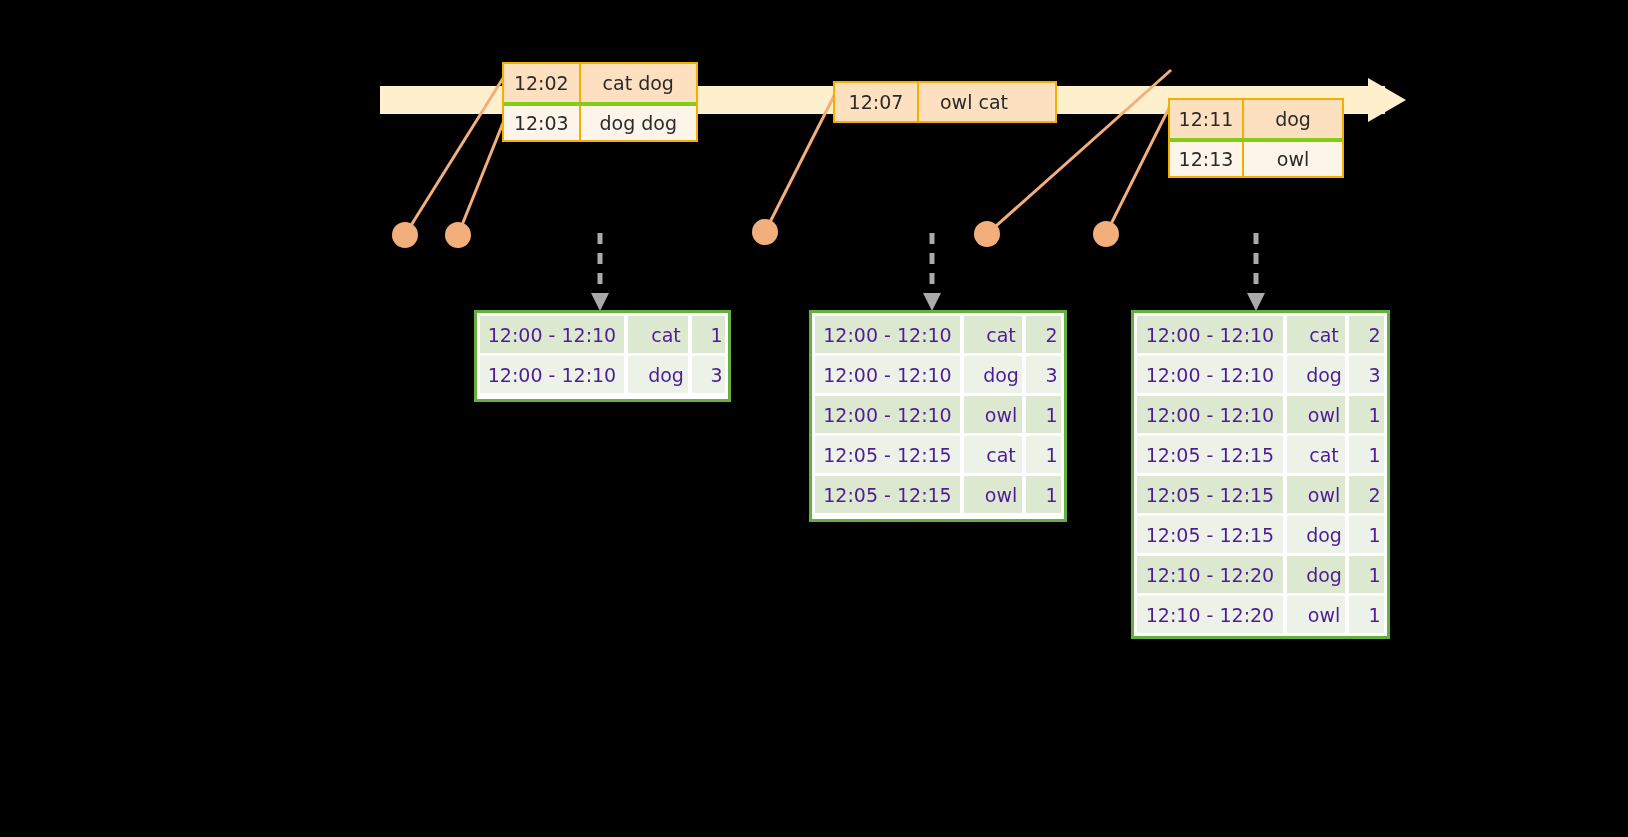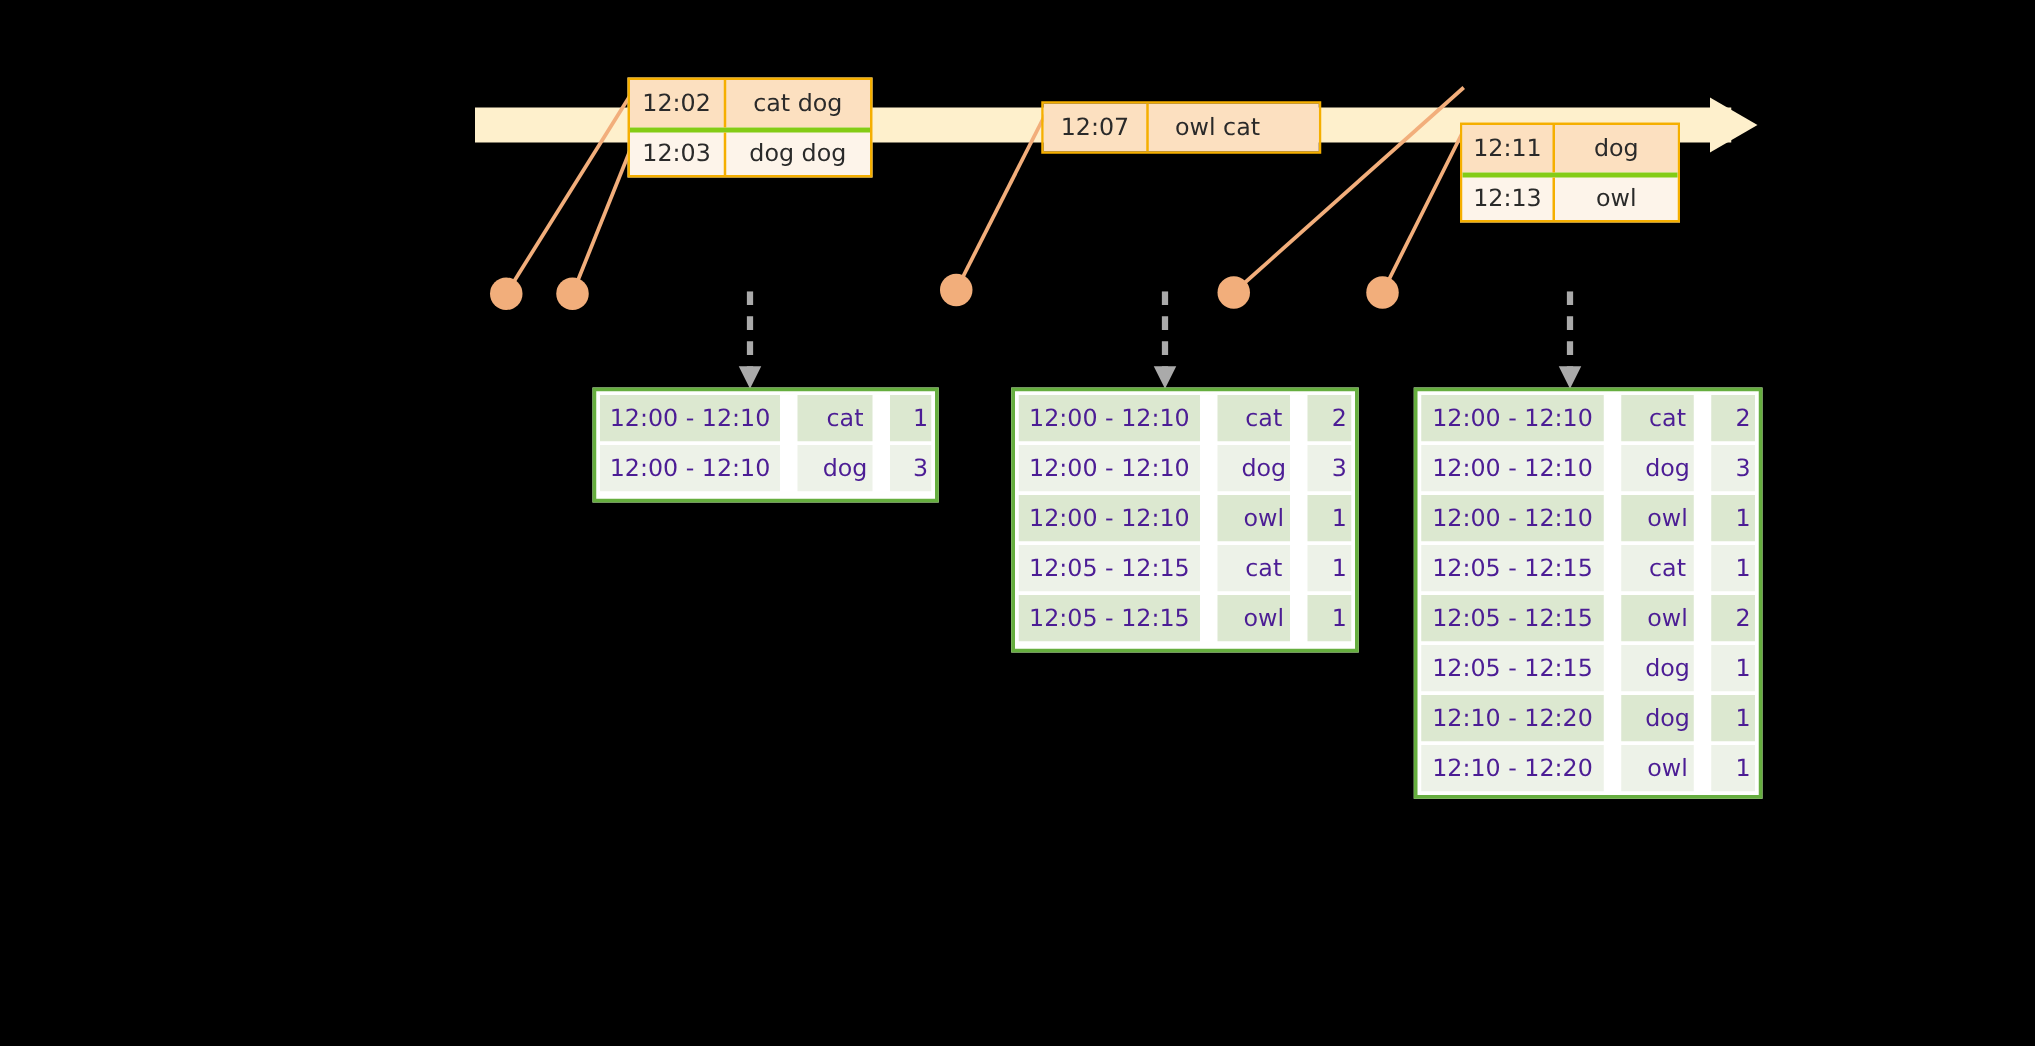--- a/index.html
+++ b/index.html
@@ -132,21 +132,21 @@
   .tbl-row.group-end { margin-bottom: 3px; }
 
   .tbl-cell {
     display: flex;
     align-items: center;
     justify-content: center;
     box-sizing: border-box;
     font-size: 19px;
     color: #4c1d95;
   }
-  .tbl-cell + .tbl-cell { margin-left: 14px; padding-left: 16px; }
+  .tbl-cell + .tbl-cell { margin-left: 4px; padding-left: 16px; }
 
   .c-window { }
   .c-key { }
   .c-count { }
 
   
   #result-table-1 { left: 474px; top: 310px; }
   #result-table-1 .c-window { width: 144px; }
   #result-table-1 .c-key    { width: 60px; }
   #result-table-1 .c-count  { width: 33px; }

